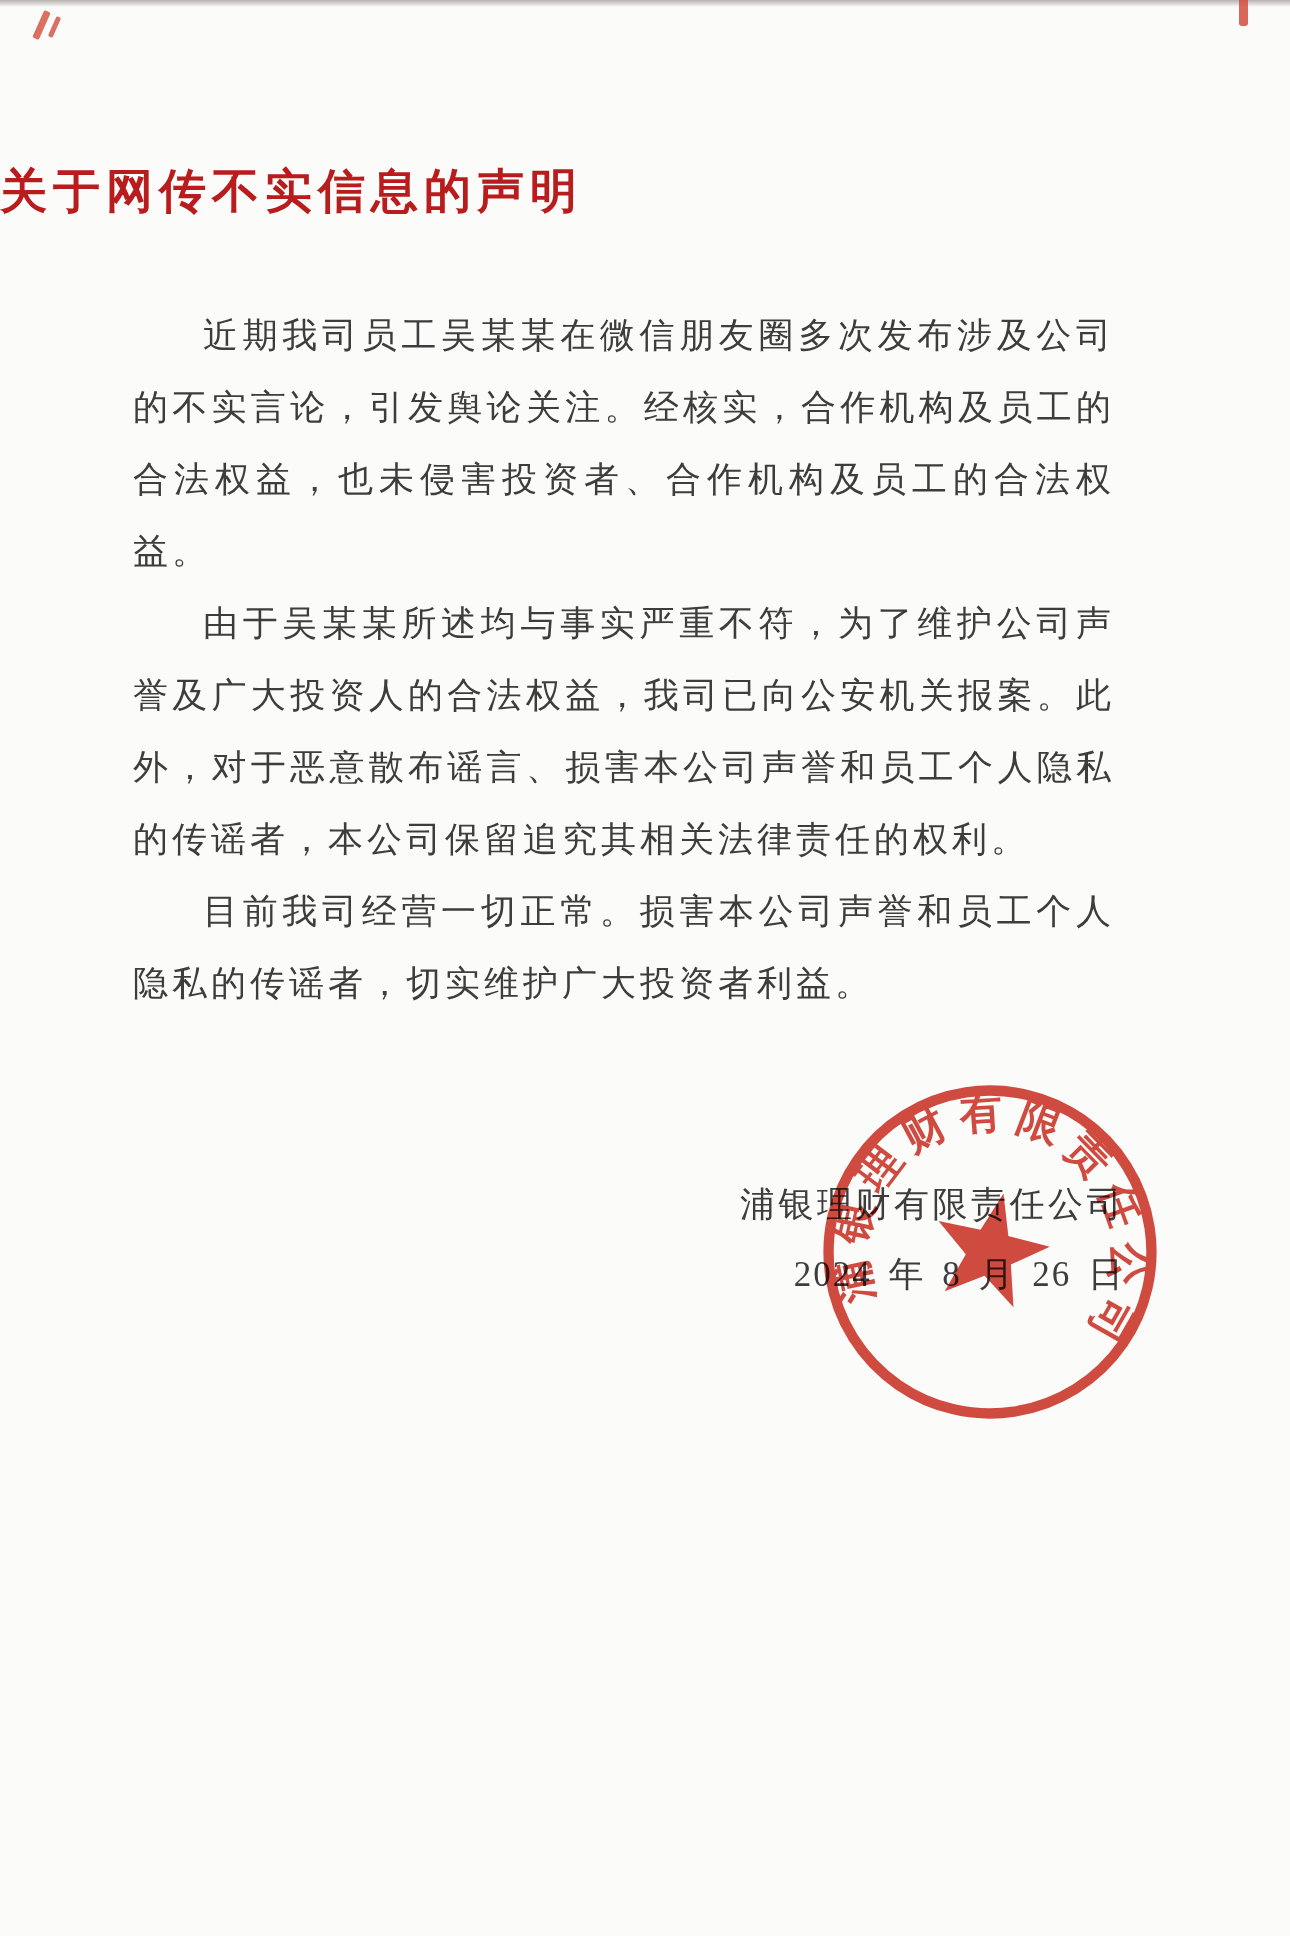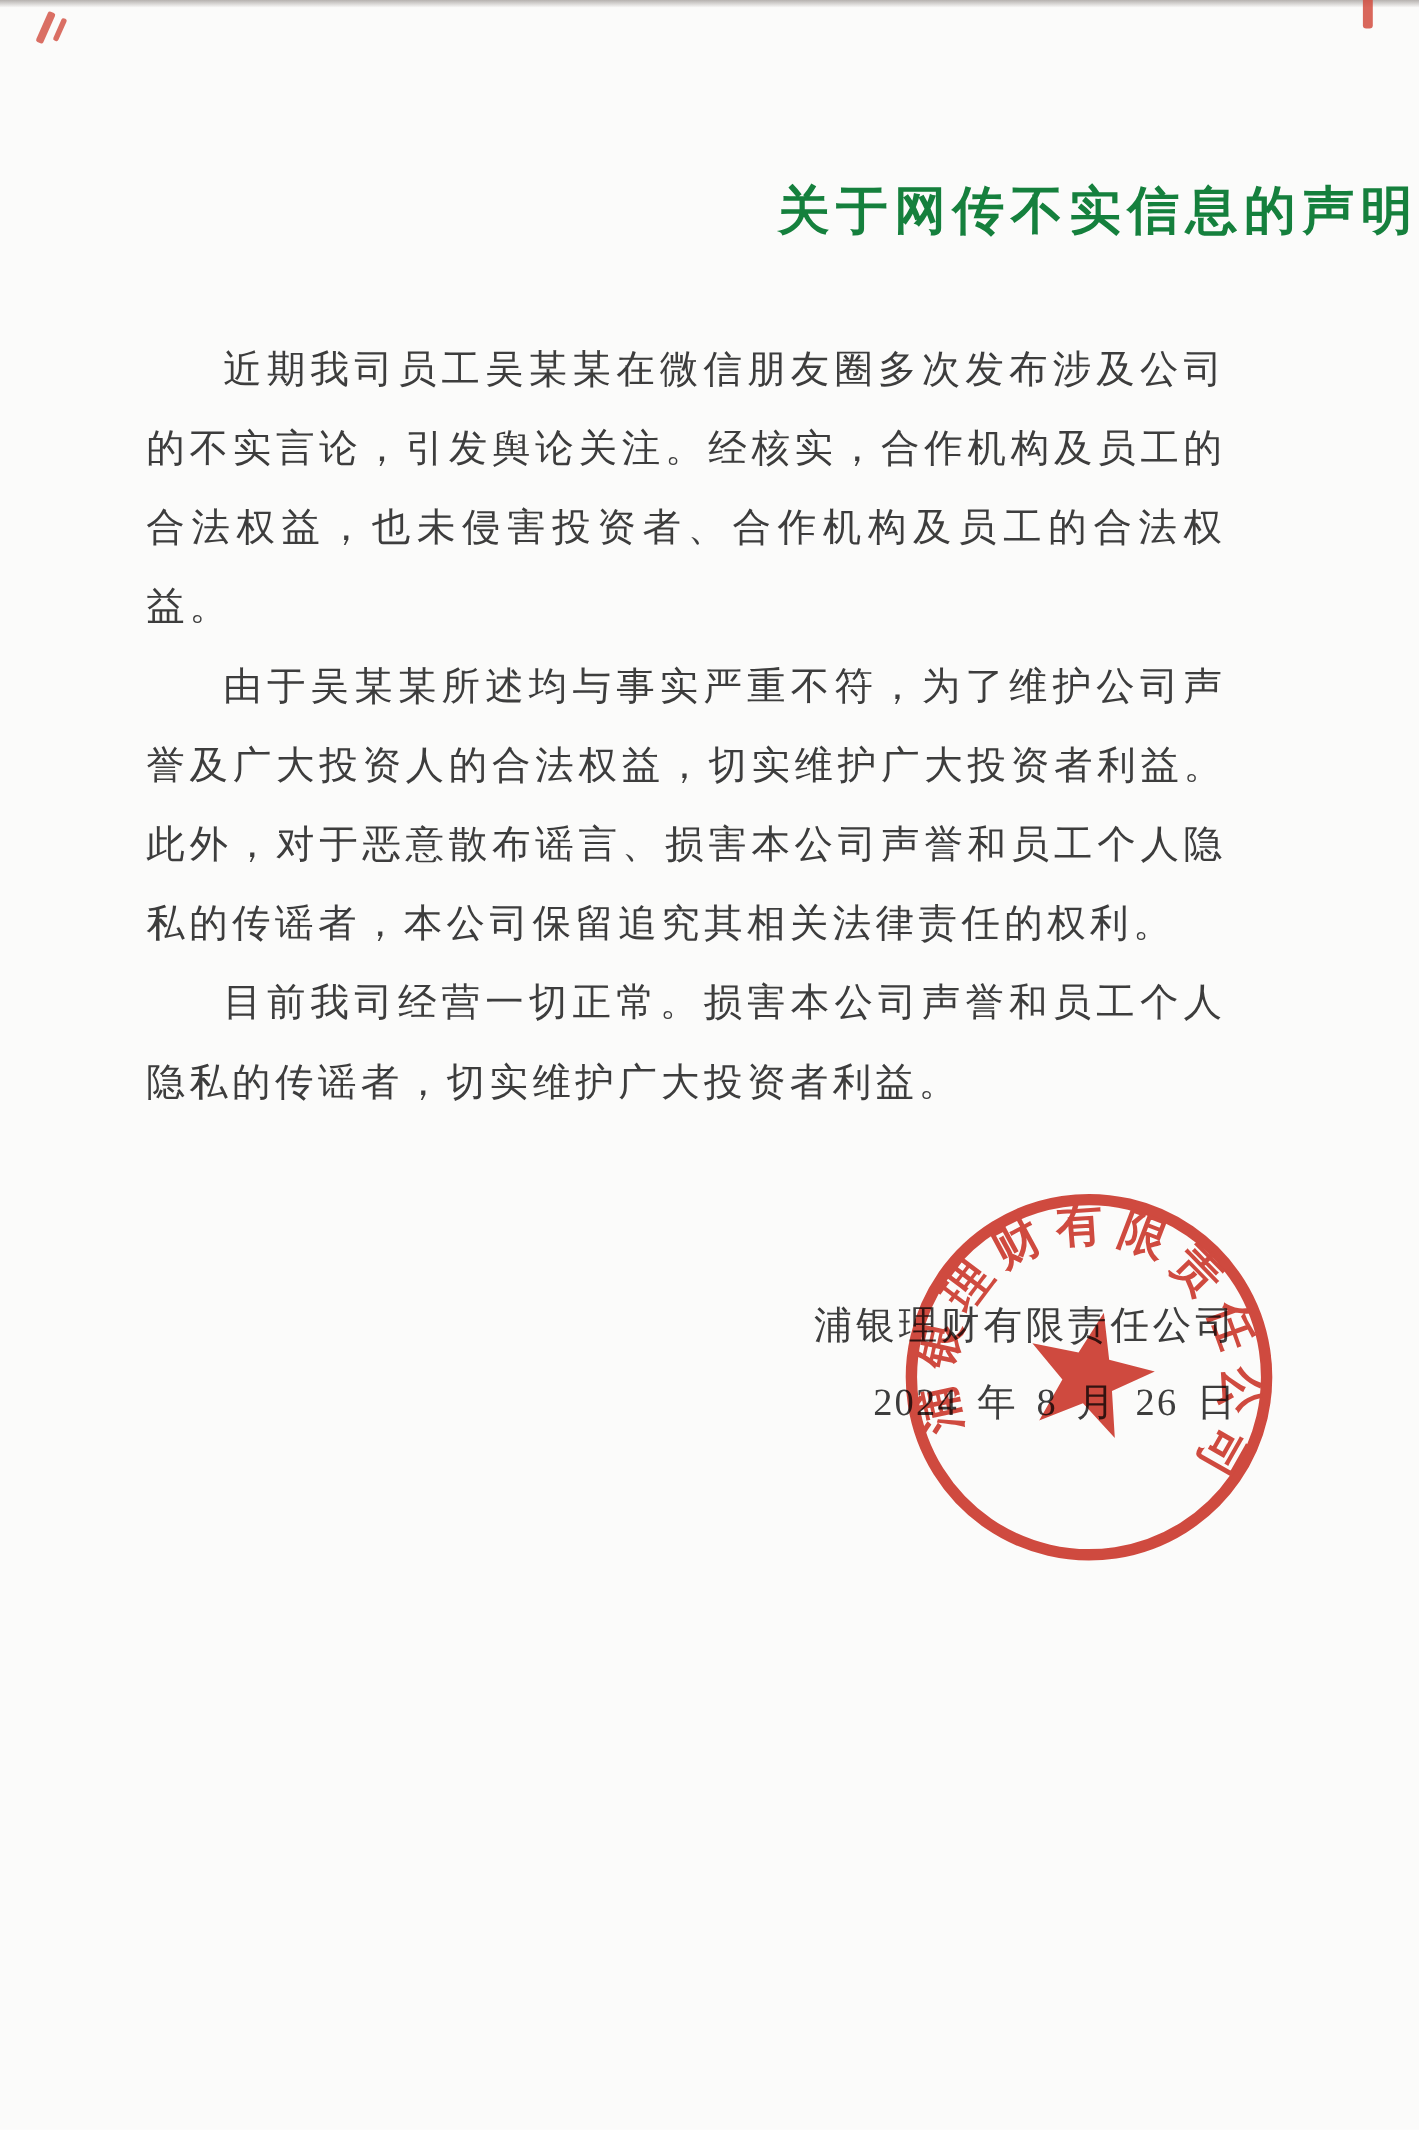--- a/index.html
+++ b/index.html
@@ -27,25 +27,25 @@
   .scan-red-left-b { left: 52px; top: 16px; width: 5px; height: 22px; transform: rotate(24deg); }
   .scan-red-right {
     position: absolute; right: 42px; top: 0; width: 9px; height: 26px;
     background: #d24c3e; opacity: .85; border-radius: 0 0 3px 3px;
   }
 
   .doc-title {
     position: absolute;
     top: 160px; left: 0; width: 100%;
     margin: 0;
-    text-align: right;
+    text-align: left;
     font-size: 47px;
     font-weight: bold;
     letter-spacing: 6px;
-    color: #15803d;
+    color: #b91c1c;
   }
 
   .doc-body {
     position: absolute;
     left: 133px; top: 300px;
     width: 982px;
     color: #3d3d3d;
   }
   .doc-body p {
     margin: 0;
@@ -92,21 +92,21 @@
 <div class="scan-red-left-a"></div>
 <div class="scan-red-left-b"></div>
 <div class="scan-red-right"></div>
 
 <main>
 
   <h1 class="doc-title">关于网传不实信息的声明</h1>
 
   <section class="doc-body">
     <p>近期我司员工吴某某在微信朋友圈多次发布涉及公司的不实言论，引发舆论关注。经核实，合作机构及员工的合法权益，也未侵害投资者、合作机构及员工的合法权益。</p>
-    <p>由于吴某某所述均与事实严重不符，为了维护公司声誉及广大投资人的合法权益，切实维护广大投资者利益。此外，对于恶意散布谣言、损害本公司声誉和员工个人隐私的传谣者，本公司保留追究其相关法律责任的权利。</p>
+    <p>由于吴某某所述均与事实严重不符，为了维护公司声誉及广大投资人的合法权益，我司已向公安机关报案。此外，对于恶意散布谣言、损害本公司声誉和员工个人隐私的传谣者，本公司保留追究其相关法律责任的权利。</p>
     <p>目前我司经营一切正常。损害本公司声誉和员工个人隐私的传谣者，切实维护广大投资者利益。</p>
   </section>
 
   <div class="signature">
     <div class="signature-company">浦银理财有限责任公司</div>
     <div class="signature-date">2024 年 8 月 26 日</div>
   </div>
 
   <svg class="stamp" viewBox="0 0 344 344" aria-hidden="true">
     <circle cx="172" cy="172" r="156" fill="none" stroke="#cf372b" stroke-width="10"></circle>

